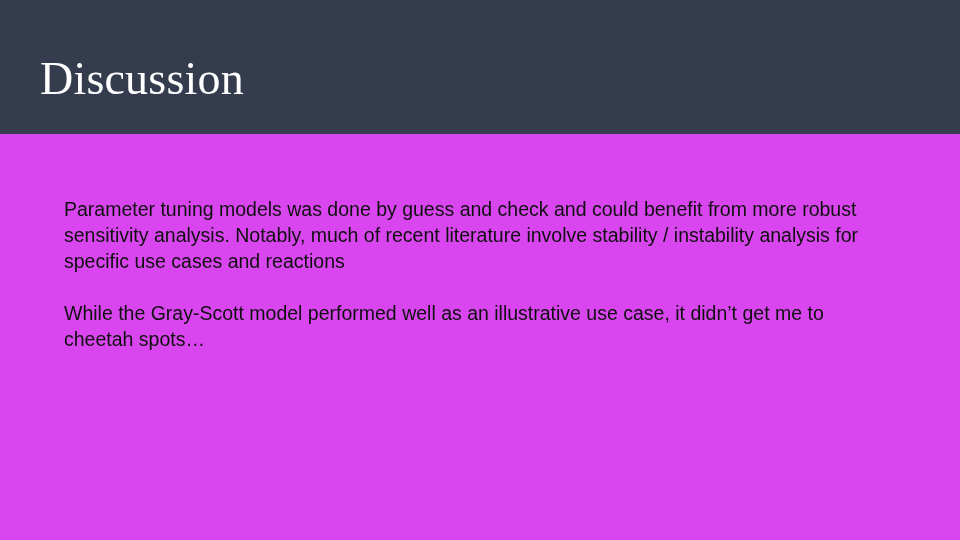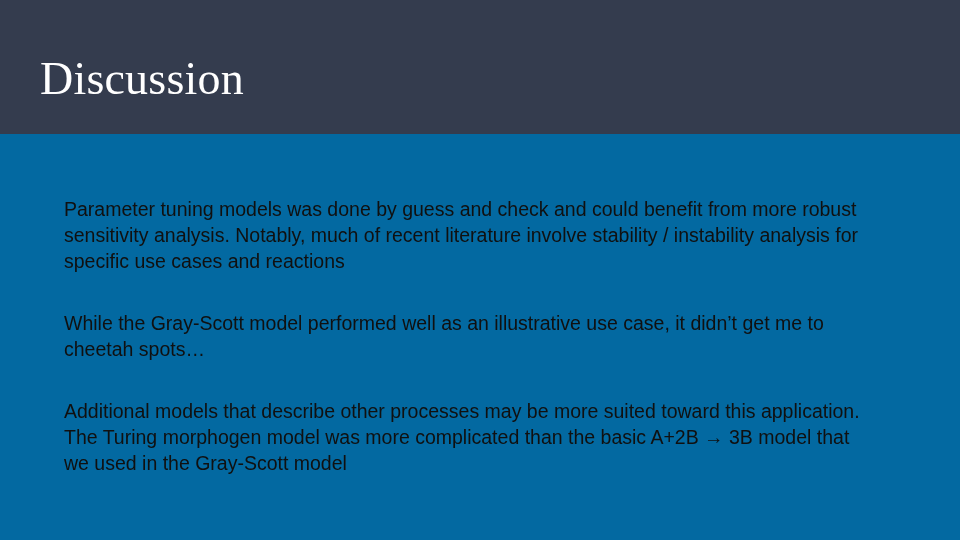--- a/index.html
+++ b/index.html
@@ -10,21 +10,21 @@
   body {
     width: 960px;
     height: 540px;
     overflow: hidden;
     font-family: "Liberation Sans", sans-serif;
   }
   .slide {
     position: relative;
     width: 960px;
     height: 540px;
-    background: #0369a1;
+    background: #d946ef;
   }
   .title-band {
     position: absolute;
     left: 0;
     top: 0;
     width: 960px;
     height: 134px;
     background: #343c4e;
   }
   .slide-title {
@@ -49,31 +49,30 @@
   .para {
     margin: 0;
     font-family: "Liberation Sans", sans-serif;
     font-size: 19.5px;
     line-height: 26px;
     color: #101010;
     white-space: pre-wrap;
     text-align: left;
   }
   .para + .para {
-    margin-top: 36px;
+    margin-top: 26px;
   }
 </style>
 </head>
 <body>
 
 <div class="slide">
 
   <div class="title-band"></div>
 
   <h1 class="slide-title">Discussion</h1>
 
   <div class="body-block">
     <p class="para">Parameter tuning models was done by guess and check and could benefit from more robust sensitivity analysis. Notably, much of recent literature involve stability / instability analysis for specific use cases and reactions</p>
     <p class="para">While the Gray-Scott model performed well as an illustrative use case, it didn’t get me to cheetah spots…</p>
-    <p class="para">Additional models that describe other processes may be more suited toward this application.  The Turing morphogen model was more complicated than the basic A+2B → 3B model that we used in the Gray-Scott model</p>
   </div>
 
 </div>
 
 </body></html>

